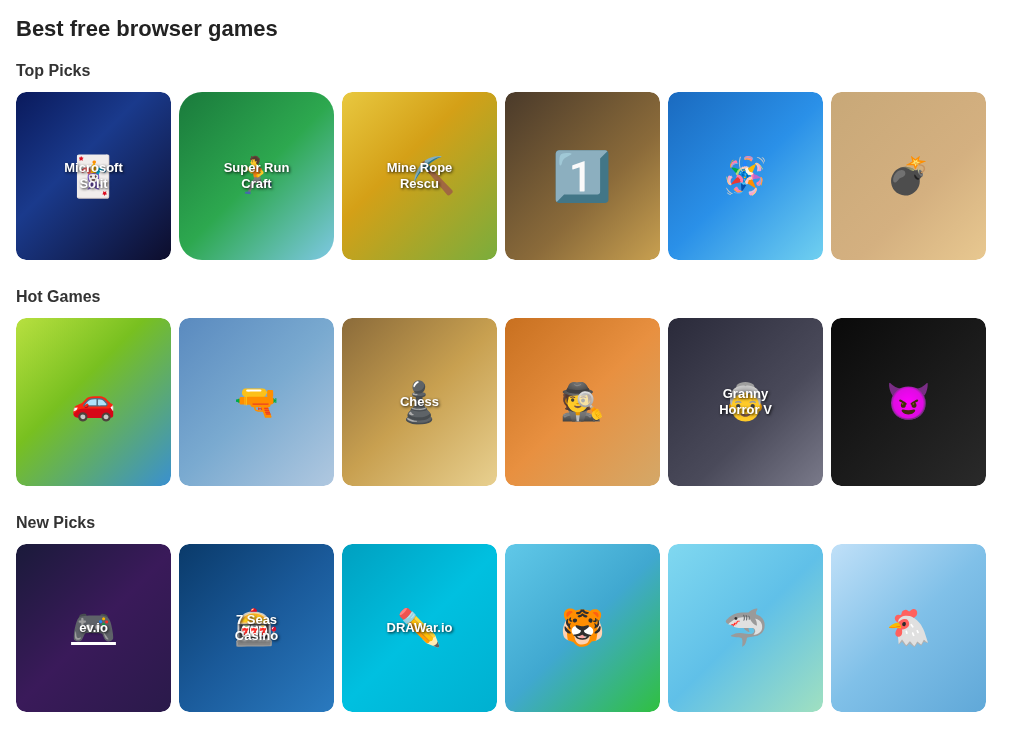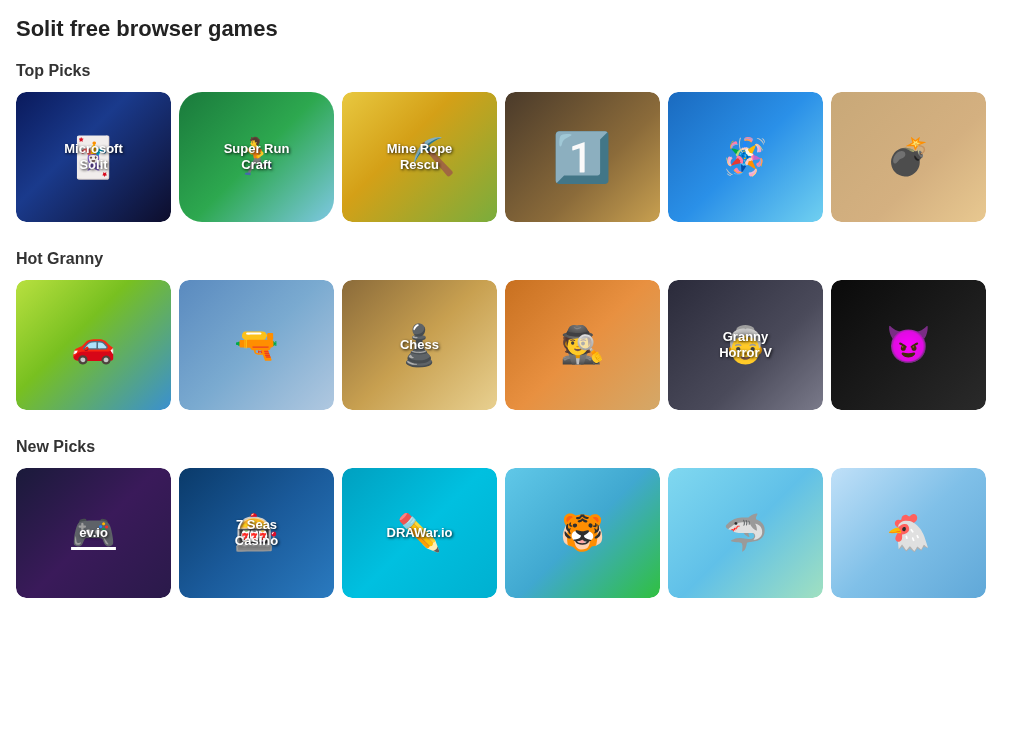--- a/index.html
+++ b/index.html
@@ -25,21 +25,21 @@
       color: #333;
       margin-bottom: 12px;
     }
     .games-grid {
       display: flex;
       flex-wrap: wrap;
       gap: 8px;
     }
     .game-card {
       width: 155px;
-      height: 130px;
+      height: 168px;
       border-radius: 10px;
       overflow: hidden;
       cursor: pointer;
       flex-shrink: 0;
     }
     .game-thumb {
       width: 100%;
       height: 100%;
       display: flex;
       align-items: center;
@@ -64,21 +64,21 @@
     
     .hg-1 { background: linear-gradient(135deg, #b8e040 0%, #78c020 40%, #3a90d0 100%); }
     .hg-2 { background: linear-gradient(135deg, #5a8abf 0%, #7aaad0 50%, #b0c8e0 100%); }
     .hg-3 { background: linear-gradient(135deg, #8b6b3a 0%, #c8a050 50%, #e8d090 100%); }
     .hg-4 { background: linear-gradient(135deg, #c87020 0%, #e89040 50%, #d4a868 100%); }
     .hg-5 { background: linear-gradient(135deg, #2a2a3a 0%, #4a4a5a 60%, #7a7a8a 100%); }
     .hg-6 { background: linear-gradient(135deg, #0a0a0a 0%, #1a1a1a 50%, #2a2a2a 100%); }
 
     
     .ng-1 { background: linear-gradient(135deg, #1a1a3a 0%, #3a1a5a 50%, #2a1a4a 100%); text-decoration: underline; }
-    .ng-2 { background: linear-gradient(135deg, #0a3a6a 0%, #1a5a9a 50%, #2a7abf 100%); border-radius: 11px; }
+    .ng-2 { background: linear-gradient(135deg, #0a3a6a 0%, #1a5a9a 50%, #2a7abf 100%); }
     .ng-3 { background: linear-gradient(135deg, #00a0c0 0%, #00c0e0 50%, #00b0d0 100%); }
     .ng-4 { background: linear-gradient(135deg, #60c8e8 0%, #40a8d0 50%, #30c040 100%); }
     .ng-5 { background: linear-gradient(135deg, #80d8f0 0%, #60c0e8 50%, #a0e0c0 100%); }
     .ng-6 { background: linear-gradient(135deg, #c0e0f8 0%, #80c0e8 50%, #60a8d8 100%); }
 
     
     .tp-1::before { content: "🃏"; font-size: 40px; text-shadow: none; }
     .tp-2::before { content: "🏃"; font-size: 36px; text-shadow: none; }
     .tp-3::before { content: "⛏️"; font-size: 36px; text-shadow: none; }
     .tp-4::before { content: "1️⃣"; font-size: 48px; text-shadow: none; }
@@ -110,21 +110,21 @@
       color: #fff;
       text-shadow: 1px 1px 3px rgba(0,0,0,0.9);
       pointer-events: none;
       z-index: 2;
       line-height: 1.2;
     }
   </style>
 </head>
 <body>
 
-<h1 class="page-title">Solit free browser games</h1>
+<h1 class="page-title">Best free browser games</h1>
 
 <div id="sections-container">
     <div class="section">
       <div class="section-title">Top Picks</div>
       <div class="games-grid">
         <div class="game-card" title="Microsoft Solitaire Collection">
           <div class="game-thumb tp-1">
             <div class="game-name-overlay">Microsoft Solit</div>
           </div>
         </div>
@@ -149,21 +149,21 @@
           </div>
         </div>
         <div class="game-card" title="Catapult Game">
           <div class="game-thumb tp-6">
             <div class="game-name-overlay"></div>
           </div>
         </div>
       </div>
     </div>
     <div class="section">
-      <div class="section-title">Hot Granny</div>
+      <div class="section-title">Hot Games</div>
       <div class="games-grid">
         <div class="game-card" title="Car Craft">
           <div class="game-thumb hg-1">
             <div class="game-name-overlay"></div>
           </div>
         </div>
         <div class="game-card" title="Sniper Game">
           <div class="game-thumb hg-2">
             <div class="game-name-overlay"></div>
           </div>

